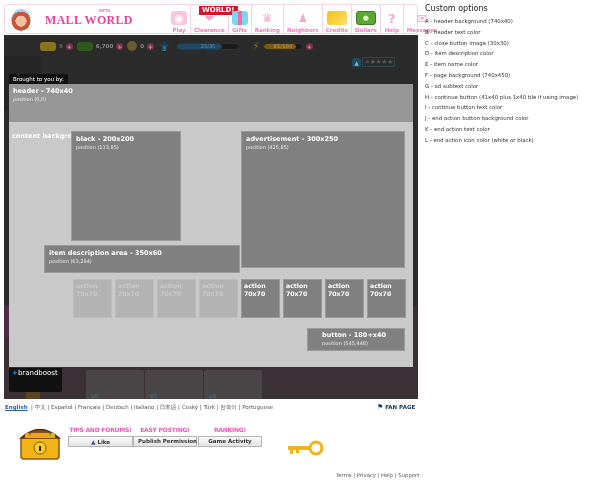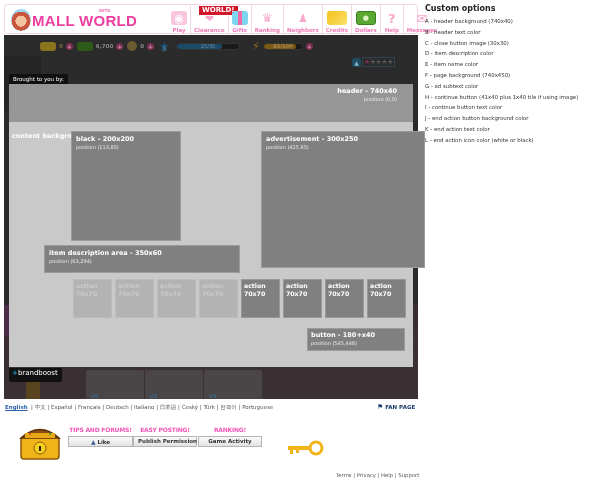--- a/index.html
+++ b/index.html
@@ -10,22 +10,22 @@
   #game-header {
     position: absolute; left: 4px; top: 4px; width: 414px; height: 30px;
     background: #fff; border: 1px solid #f6d6e4; border-radius: 3px;
   }
   #logo { position: absolute; left: 6px; top: 3px; height: 24px; display: flex; align-items: center; }
   #logo .avatar {
     width: 20px; height: 22px; border-radius: 50%;
     background: radial-gradient(circle at 50% 55%, #f3c3a0 0 35%, #c9553a 36% 60%, #9fd4f0 61%);
   }
   #logo .wordmark {
-    margin-left: 1px; font-family: Liberation Sans, sans-serif; font-weight: bold;
-    font-size: 15px; color: #ec3fa0; letter-spacing: 0.3px;
+    margin-left: 14px; font-family: Liberation Serif, serif; font-weight: bold;
+    font-size: 12px; color: #ec3fa0; letter-spacing: 0.3px;
   }
   #logo .beta {
     position: absolute; left: 88px; top: 0px; font-size: 4px; color: #f07ab9; font-weight: bold;
   }
   #nav { position: absolute; left: 163px; top: 0; height: 30px; display: flex; }
   .nav-item {
     position: relative; height: 30px; padding: 0 3px; display: flex; flex-direction: column;
     align-items: center; justify-content: flex-end; border-right: 1px solid #f6d6e4; cursor: pointer;
   }
   .nav-item:last-child { border-right: none; }
@@ -83,21 +83,21 @@
   }
   .action-box {
     position: absolute; width: 39px; height: 39px; padding: 2px 2px;
     font-size: 6.2px; font-weight: bold; line-height: 8px;
   }
   .action-box.disabled { background: #b3b3b3; color: #cacaca; border: 1px solid #bcbcbc; }
   .action-box.enabled { background: #808080; color: #ffffff; border: 1px solid #999; }
 
   #brandboost {
     position: absolute; left: 9px; top: 368px; background: #111; color: #fff; font-size: 7px;
-    padding: 1px 4px 5px 3px; border-radius: 0 0 2px 2px;
+    padding: 1px 4px 15px 3px; border-radius: 0 0 2px 2px;
   }
   #brandboost .plus { color: #2d9ad8; font-weight: bold; }
 
   
   #lang-bar { position: absolute; left: 5px; top: 404px; font-size: 5.5px; color: #555; }
   #lang-bar .active { color: #2a5fa8; text-decoration: underline; font-weight: bold; }
   #fan-page { position: absolute; left: 377px; top: 403px; font-size: 5.5px; font-weight: bold; color: #1a3a6a; }
   #fan-page .flag { font-size: 7px; }
 
   #promo { position: absolute; left: 18px; top: 420px; width: 300px; height: 45px; }
@@ -108,21 +108,21 @@
     margin-top: 3px; height: 11px; border: 1px solid #b5b5b5; background: linear-gradient(#fafafa, #e3e3e3);
     font-size: 5.5px; font-weight: bold; color: #333; line-height: 9px; padding: 0 4px; white-space: nowrap; cursor: pointer;
   }
   .promo-col .btn .like-ico { color: #3b5998; font-size: 6px; }
   #key { position: absolute; left: 268px; top: 20px; }
 
   #bottom-links { position: absolute; left: 336px; top: 472px; font-size: 5.3px; color: #555; }
 
   
   #legend { position: absolute; left: 425px; top: 4px; width: 175px; }
-  #legend h3 { font-size: 8px; font-weight: bold; color: #222; margin-bottom: 3px; }
+  #legend h3 { font-size: 8px; font-weight: normal; color: #222; margin-bottom: 3px; }
   #legend li { list-style: none; font-size: 5.4px; color: #333; line-height: 10.8px; white-space: nowrap; }
 </style>
 </head>
 <body>
 
 <div id="game-header">
   <div id="logo">
     <div class="avatar"></div>
     <span class="wordmark">MALL WORLD</span>
     <span class="beta">BETA</span>
@@ -214,38 +214,38 @@
       <span class="cnt">x5</span>
     </div>
   <div class="shelf-item" style="left:200px;">
       <span class="cnt">x5</span>
     </div>
 </div>
 
 <div id="brought-by">Brought to you by:</div>
 
 <div id="spec-header">
-  <div style="padding:3px 16px;text-align:right;">
+  <div style="padding:3px 4px;">
     <div class="spec-title">header - 740x40</div>
     <div class="spec-sub">position (0,0)</div>
   </div>
 </div>
 
 <div id="spec-content">
   <div style="position:absolute;left:3px;top:1px;white-space:nowrap;">
     <span class="spec-title">content background - 740x450,</span>
     <span class="spec-sub">position (0,40)</span>
   </div>
 
   <div class="spec-box" style="left:62px;top:9px;width:110px;height:110px;">
     <div class="spec-title">black - 200x200</div>
     <div class="spec-sub">position (113,85)</div>
   </div>
 
-  <div class="spec-box" style="left:232px;top:9px;width:164px;height:137px;margin-left:20px;">
+  <div class="spec-box" style="left:232px;top:9px;width:164px;height:137px;">
     <div class="spec-title">advertisement - 300x250</div>
     <div class="spec-sub">position (425,85)</div>
   </div>
 
   <div class="spec-box" style="left:35px;top:123px;width:196px;height:28px;">
     <div class="spec-title">item description area - 350x60</div>
     <div class="spec-sub">position (63,294)</div>
   </div>
 
   <div class="action-box disabled" style="left:64px;top:157px;">
@@ -274,21 +274,21 @@
   </div>
   <div class="action-box enabled" style="left:316px;top:157px;">
     <div>action</div>
       <div>70x70</div>
   </div>
   <div class="action-box enabled" style="left:358px;top:157px;">
     <div>action</div>
       <div>70x70</div>
   </div>
 
-  <div class="spec-box" style="left:298px;top:206px;width:98px;height:23px;padding:2px 3px;">
+  <div class="spec-box" style="left:298px;top:206px;width:98px;height:23px;padding:2px 14px;">
     <div class="spec-title">button - 180+x40</div>
     <div class="spec-sub">position (545,448)</div>
   </div>
 </div>
 
 <div id="brandboost">
   <span class="plus">+</span><span>brandboost</span>
 </div>
 
 <div id="lang-bar">

